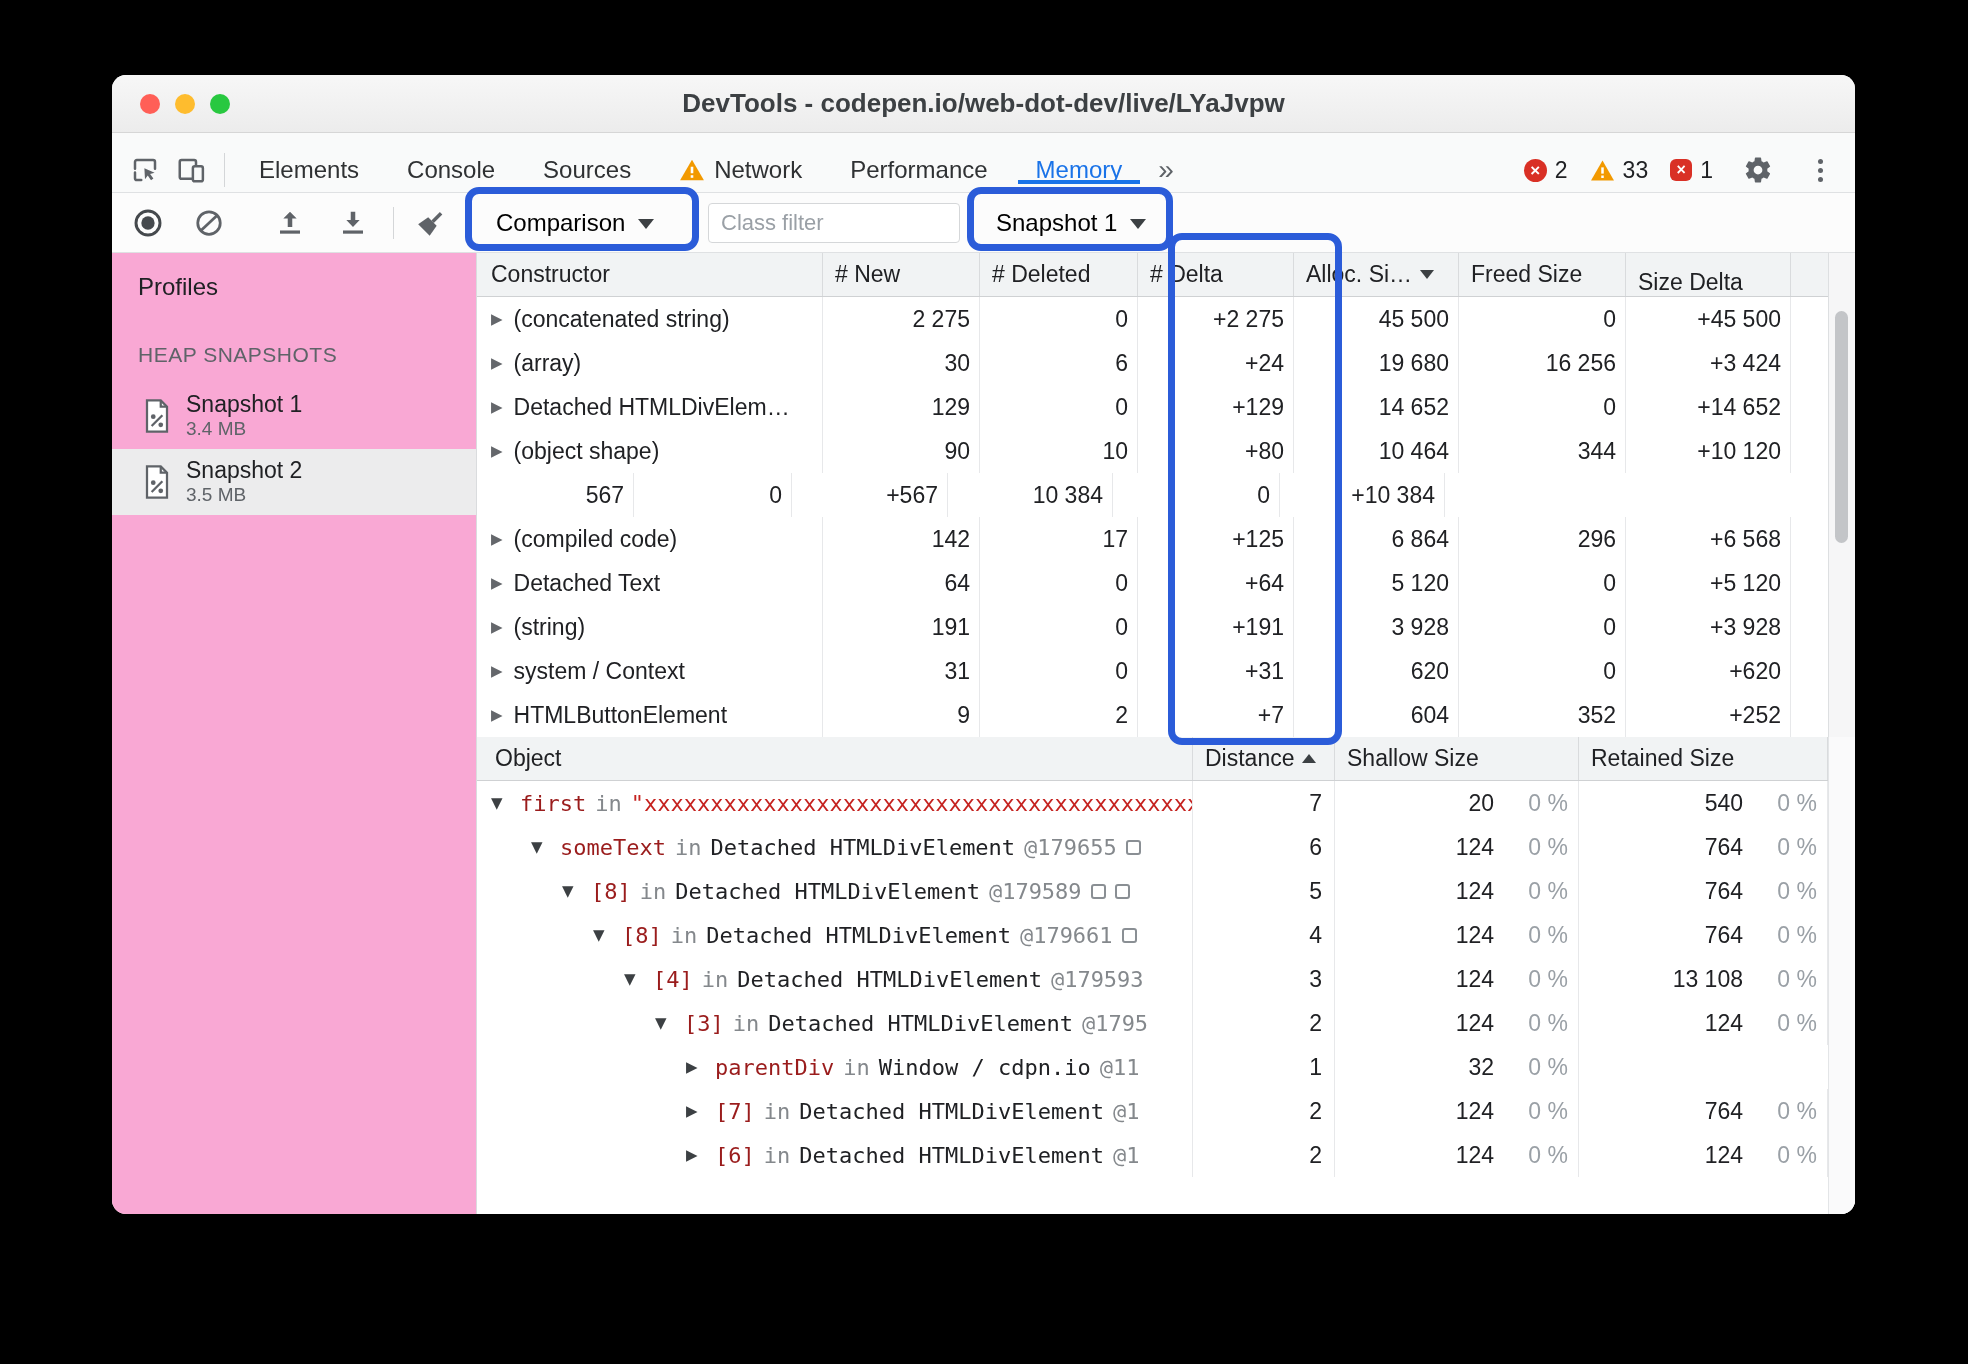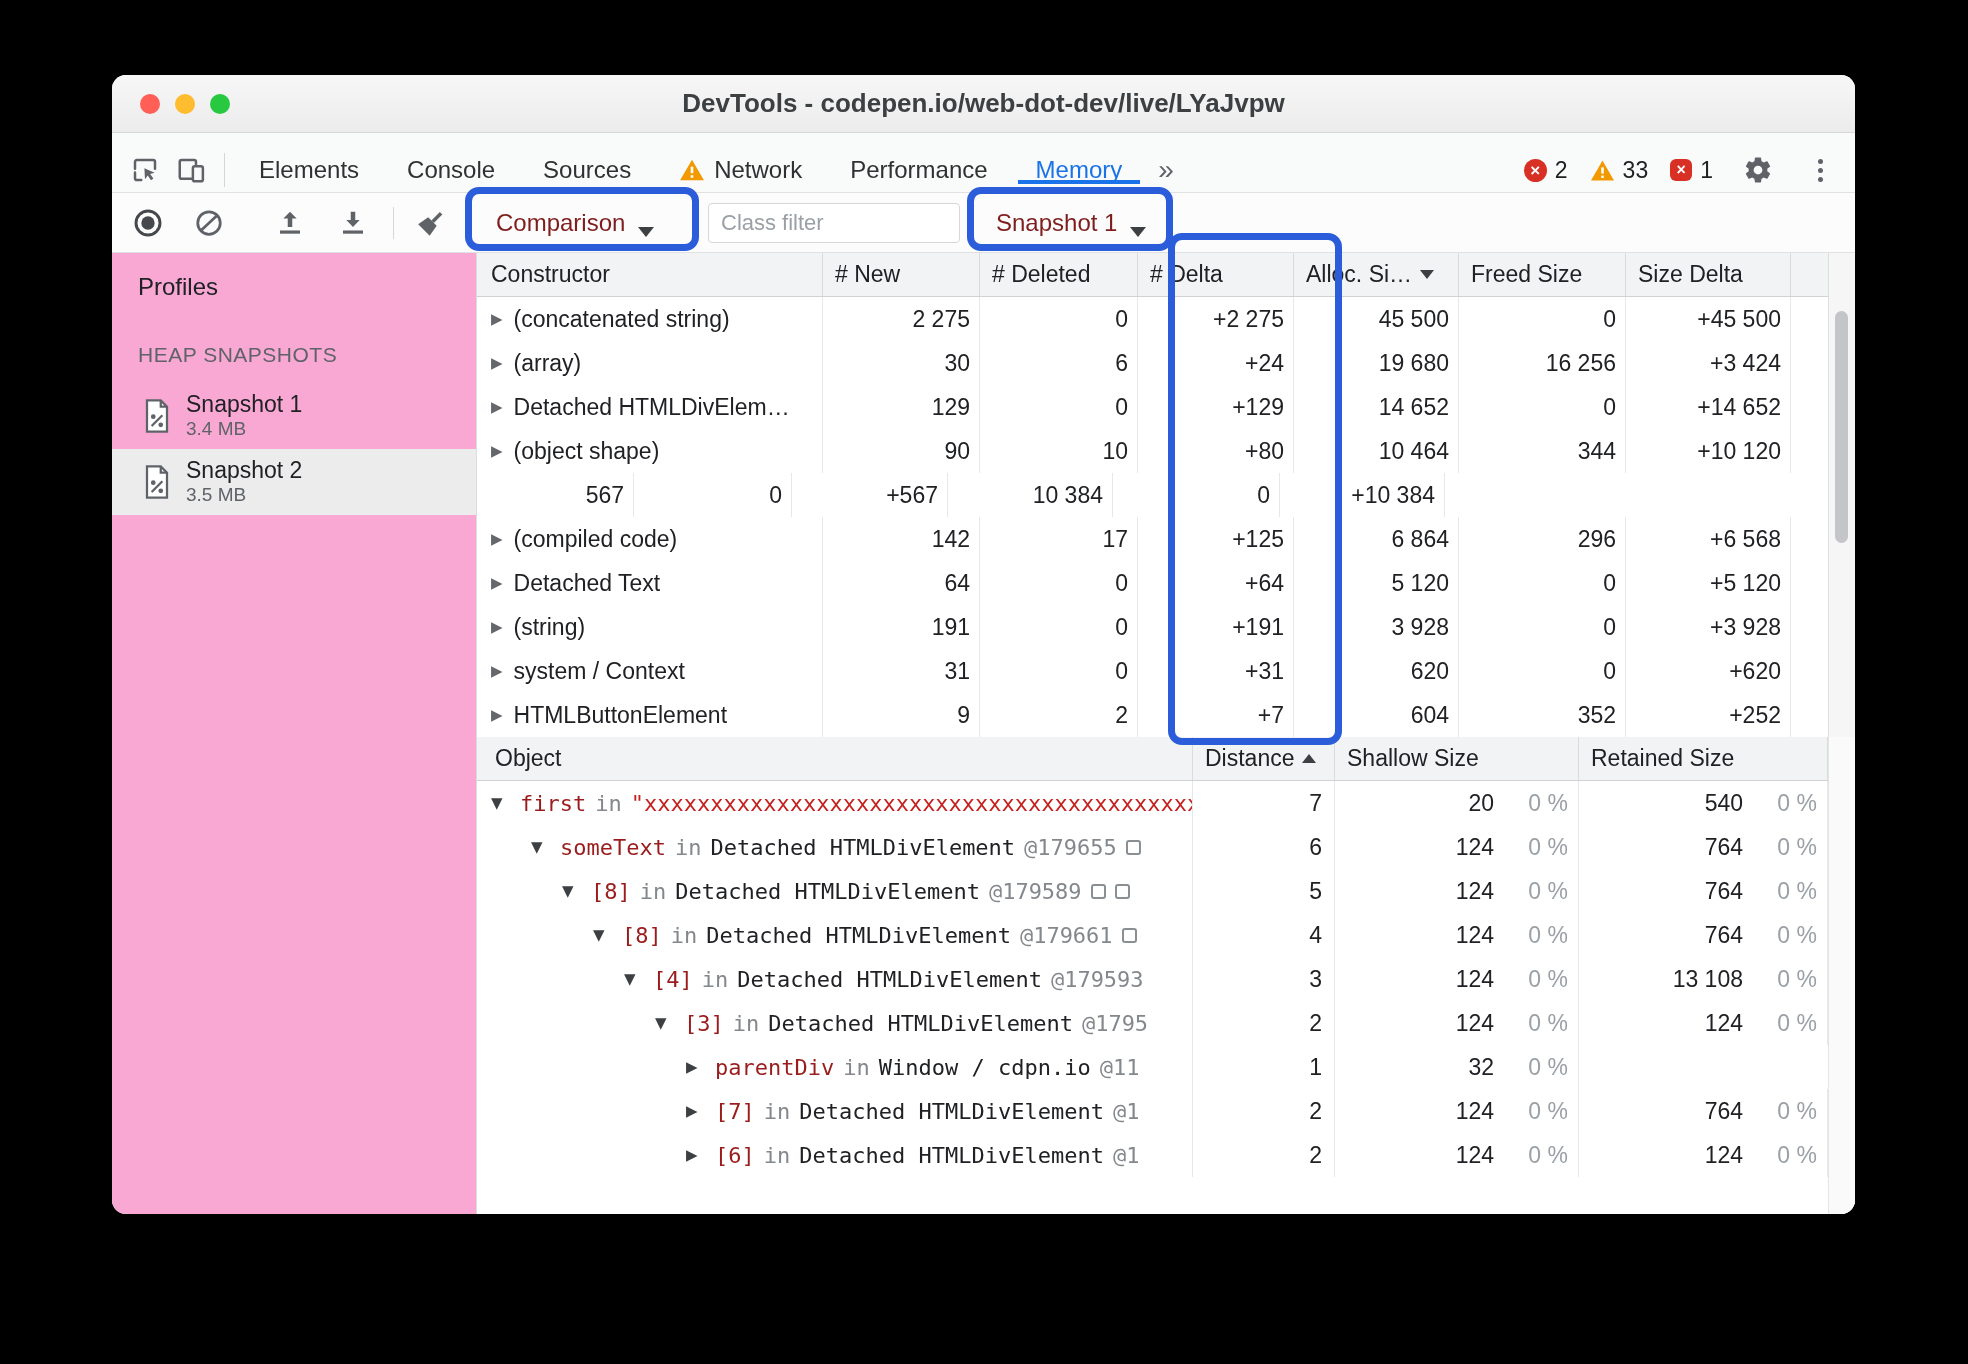--- a/index.html
+++ b/index.html
@@ -34,21 +34,21 @@
     display:flex; align-items:center; justify-content:center; line-height:1; }
   .iss-ico{ width:22px; height:22px; border-radius:6px; background:#d93025; color:#fff; font-size:16px; font-weight:bold;
     display:flex; align-items:center; justify-content:center; line-height:1; }
   .kebab{ display:flex; flex-direction:column; gap:4px; align-items:center; justify-content:center; width:34px; height:40px; }
   .kebab i{ width:5px; height:5px; border-radius:50%; background:#5f6368; }
 
   
   .toolbar{ flex:0 0 60px; background:#fcfcfc; border-bottom:1px solid #dfe1e3; position:relative; }
   .tbi{ position:absolute; top:50%; transform:translateY(-50%); display:flex; align-items:center; justify-content:center; }
   .tb-sep{ position:absolute; left:281px; top:50%; transform:translateY(-50%); width:1px; height:32px; background:#d4d6d8; }
-  .dropdown{ display:flex; align-items:flex-end; gap:13px; font-size:24px; color:#7f1d1d; }
+  .dropdown{ display:flex; align-items:center; gap:13px; font-size:24px; color:#000000; }
   .caret{ width:0; height:0; border-left:8px solid transparent; border-right:8px solid transparent; border-top:10px solid #3c4043; margin-top:3px; }
   .filter-input{ position:absolute; left:596px; top:10px; width:252px; height:40px; border:1px solid #d5d7d9; border-radius:4px;
     background:#fff; font-size:22px; padding:0 12px; color:#202124; font-family:"Liberation Sans",sans-serif; outline:none; }
   .filter-input::placeholder{ color:#9aa0a6; }
 
   
   .content{ flex:1; min-height:0; display:flex; }
   .sidebar{ flex:0 0 365px; border-right:1px solid #dadcde; background:#f9a8d4; }
   .profiles-h{ height:68px; display:flex; align-items:center; padding-left:26px; font-size:24px; color:#202124; }
   .heap-label{ padding:22px 0 16px 26px; font-size:21px; color:#5f6368; letter-spacing:.5px; }
@@ -61,21 +61,21 @@
   .main{ flex:1; min-width:0; display:flex; flex-direction:column; position:relative; background:#fff; overflow:hidden; }
 
   
   .thead{ display:flex; height:44px; background:#f1f3f4; border-bottom:1px solid #cfd1d3; font-size:23px; color:#202124; flex:0 0 44px; }
   .th{ display:flex; align-items:center; gap:8px; padding-left:12px; border-right:1px solid #d9dbdd; height:100%; overflow:hidden; white-space:nowrap; }
   .sort-desc{ width:0; height:0; border-left:7px solid transparent; border-right:7px solid transparent; border-top:9px solid #3c4043; }
   .sort-asc{ width:0; height:0; border-left:7px solid transparent; border-right:7px solid transparent; border-bottom:9px solid #3c4043; }
 
   
   .w-ctor{ width:346px; } .w-new{ width:157px; } .w-del{ width:158px; } .w-delta{ width:156px; }
-  .w-alloc{ width:165px; } .w-freed{ width:167px; } .w-sdelta{ width:165px; }
+  .w-alloc{ width:165px; } .w-freed{ width:167px; } .w-sdelta{ width:165px;align-items:flex-end; }
   .heap{ flex:0 0 484px; position:relative; }
   .hrow{ display:flex; height:44px; font-size:23px; }
   .hc{ display:flex; align-items:center; height:100%; border-right:1px solid #e7e8ea; overflow:hidden; white-space:nowrap; }
   .c-ctor{ padding-left:14px; gap:11px; }
   .disclosure{ color:#64676b; font-size:15px; flex:0 0 auto; }
   .disclosure::before{ content:"▶"; }
   .c-num{ justify-content:flex-end; padding-right:9px; }
 
   .heap-scroll{ position:absolute; top:0; right:0; width:27px; height:484px; background:#f6f6f7; border-left:1px solid #dddfe1; }
   .heap-thumb{ position:absolute; left:6px; top:58px; width:13px; height:232px; border-radius:7px; background:#c3c5c8; }

